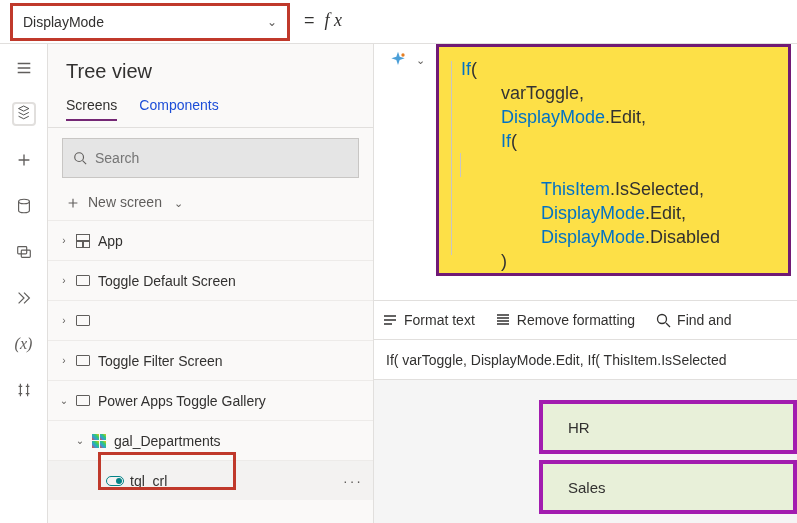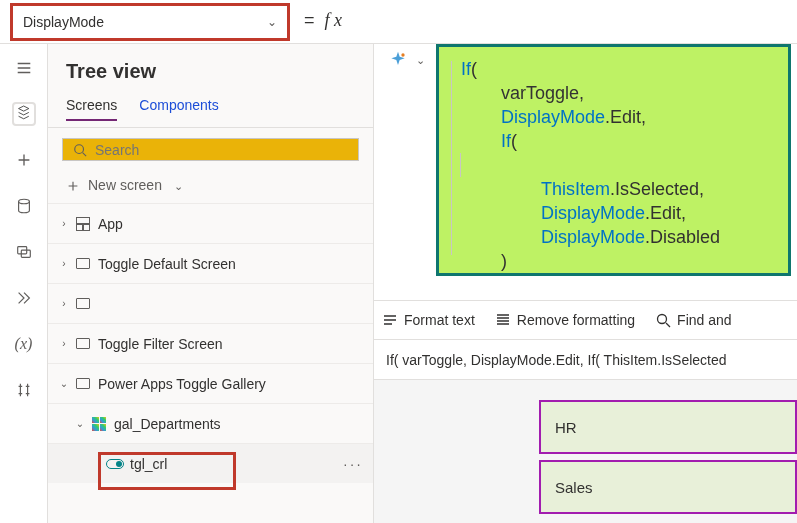--- a/index.html
+++ b/index.html
@@ -7,53 +7,53 @@
 .top-row{display:flex;align-items:flex-start;height:44px;border-bottom:1px solid #e1dfdd;background:#fff}
 .prop-dropdown{width:280px;height:38px;margin:3px 0 0 10px;border:3px solid #c0392b;background:#fff;display:flex;align-items:center;padding:0 10px;justify-content:space-between;cursor:pointer}
 .prop-dropdown .chev{font-size:12px;color:#605e5c}
 .eq{margin:10px 10px 0 14px;font-size:18px;color:#323130}
 .fx{margin:10px 10px 0 0;font-style:italic;font-size:18px;font-family:"Times New Roman",serif;color:#323130}
 .main{display:flex;height:479px}
 .rail{width:48px;background:#fff;border-right:1px solid #e1dfdd;display:flex;flex-direction:column;align-items:center;padding-top:14px;gap:26px}
 .rail .ic{width:20px;height:20px;display:flex;align-items:center;justify-content:center;color:#605e5c;cursor:pointer}
 .rail .ic svg{width:18px;height:18px}
 .tree-pane{width:326px;background:#faf9f8;border-right:1px solid #e1dfdd;padding:12px 0 0 0;position:relative}
-.tree-pane h2{font-size:20px;font-weight:700;padding:4px 0 14px 18px}
+.tree-pane h2{font-size:20px;font-weight:400;padding:4px 0 14px 18px}
 .tabs{display:flex;gap:22px;padding:0 0 6px 18px;border-bottom:1px solid #e1dfdd}
 .tab{font-size:14px;padding-bottom:6px;cursor:pointer;color:#1d4ed8}
 .tab.active{color:#323130;font-weight:400;border-bottom:2px solid #742774}
 .search-wrap{padding:10px 14px}
-.search{display:flex;align-items:center;gap:8px;border:1px solid #c8c6c4;background:#eab308;height:23px;padding:9px 10px;cursor:text}
+.search{display:flex;align-items:center;gap:8px;border:1px solid #c8c6c4;background:#e5e5e5;height:40px;padding:9px 10px;cursor:text}
 .search svg{width:14px;height:14px;color:#605e5c}
 .search input{border:none;outline:none;flex:1;font-size:14px;color:#605e5c;background:transparent}
 .newscreen{display:flex;align-items:flex-end;gap:8px;padding:6px 0 10px 18px;color:#605e5c;cursor:pointer}
 .newscreen svg{width:14px;height:14px}
 .tree-list{padding:0}
 .trow{display:flex;align-items:center;height:40px;border-top:1px solid #edebe9;padding-left:4px;cursor:pointer;position:relative}
 .trow .tw{width:16px;display:flex;justify-content:center;color:#605e5c;font-size:10px}
 .trow .ticon{width:18px;display:flex;justify-content:center;margin:0 6px 0 2px}
 .trow .tlabel{flex:1;font-size:14px;color:#323130;white-space:nowrap;overflow:hidden}
 .trow.d1{padding-left:8px}
 .trow.d2{padding-left:24px}
 .trow.d3{padding-left:40px}
 .trow .dots{margin-left:auto;margin-right:10px;color:#605e5c;letter-spacing:2px}
 .sel-highlight{position:absolute;left:98px;top:452px;width:138px;height:38px;border:3px solid #c0392b;pointer-events:none}
 .formula-col{flex:1;position:relative;background:#fff}
 .copilot-ic{position:absolute;left:14px;top:6px;width:20px;height:20px}
 .copilot-ic svg{width:20px;height:20px}
 .copilot-chev{position:absolute;left:42px;top:10px;font-size:11px;color:#605e5c;cursor:pointer}
-.formula-box{position:absolute;left:62px;top:0;right:6px;height:232px;border:3px solid #0f766e;background:#bef264;padding:10px 16px 10px 22px;font-family:Consolas,monospace;font-size:18px;line-height:24px;overflow:hidden}
+.formula-box{position:absolute;left:62px;top:0;right:6px;height:232px;border:3px solid #701a75;background:#fde047;padding:10px 16px 10px 22px;font-family:Consolas,monospace;font-size:18px;line-height:24px;overflow:hidden}
 .formula-box .kline{position:absolute;left:12px;top:14px;bottom:18px;width:1px;background:#c8c6c4}
 .fbar{position:absolute;left:0;right:0;top:256px;height:40px;display:flex;align-items:center;gap:20px;padding-left:8px;border-top:1px solid #e1dfdd;border-bottom:1px solid #e1dfdd;background:#fff}
 .fbar .fb{display:flex;align-items:center;gap:6px;color:#323130;cursor:pointer;font-size:14px}
 .fbar svg{width:16px;height:16px}
 .oneliner{position:absolute;left:0;right:0;top:300px;height:36px;padding:8px 12px;font-size:14px;color:#323130;background:#fff;border-bottom:1px solid #e1dfdd;white-space:nowrap;overflow:hidden}
 .canvas{position:absolute;left:0;right:0;top:336px;bottom:0;background:#f5f5f5}
 .gallery{position:absolute;right:0;top:20px;width:258px}
-.grow{height:54px;background:#e8f0d9;border:2px solid #a21caf;display:flex;align-items:center;padding-left:14px;font-size:15px;color:#323130;margin-bottom:6px}
+.grow{height:54px;background:#e8f0d9;border:4px solid #a21caf;display:flex;align-items:center;padding-left:25px;font-size:15px;color:#323130;margin-bottom:6px}
 .kw{color:#0072c6}
 .prop{color:#333}
 .screen-ic{width:14px;height:11px;border:1.5px solid #605e5c;border-radius:1px}
 .app-ic{width:14px;height:14px;display:grid;grid-template-columns:1fr 1fr;grid-template-rows:1fr 1fr}
 .app-ic span{border:1px solid #605e5c}
 .app-ic span:first-child{grid-column:1/3}
 .gal-ic{width:14px;height:14px;display:grid;grid-template-columns:1fr 1fr;grid-template-rows:1fr 1fr;gap:1px}
 .gal-ic span{background:linear-gradient(45deg,#e74c3c,#3498db,#2ecc71,#f1c40f)}
 .tgl-ic{width:18px;height:10px;border:1.5px solid #038387;border-radius:6px;position:relative}
 .tgl-ic::after{content:"";position:absolute;right:1px;top:1px;width:6px;height:6px;border-radius:50%;background:#038387}

